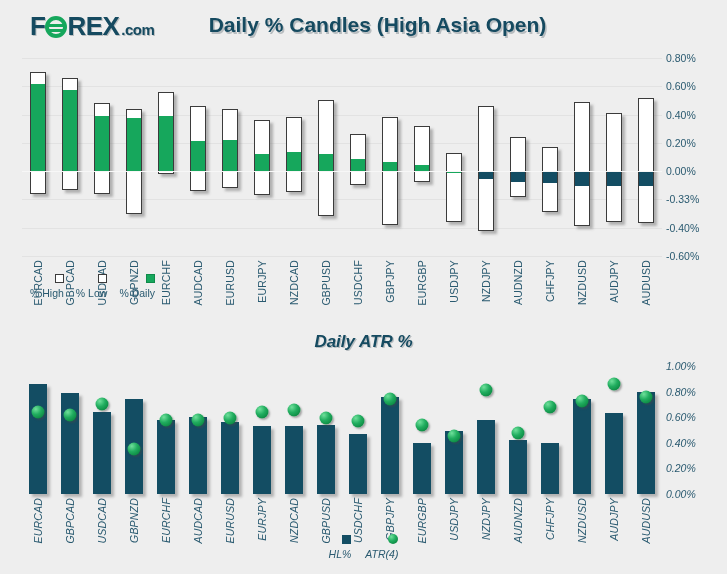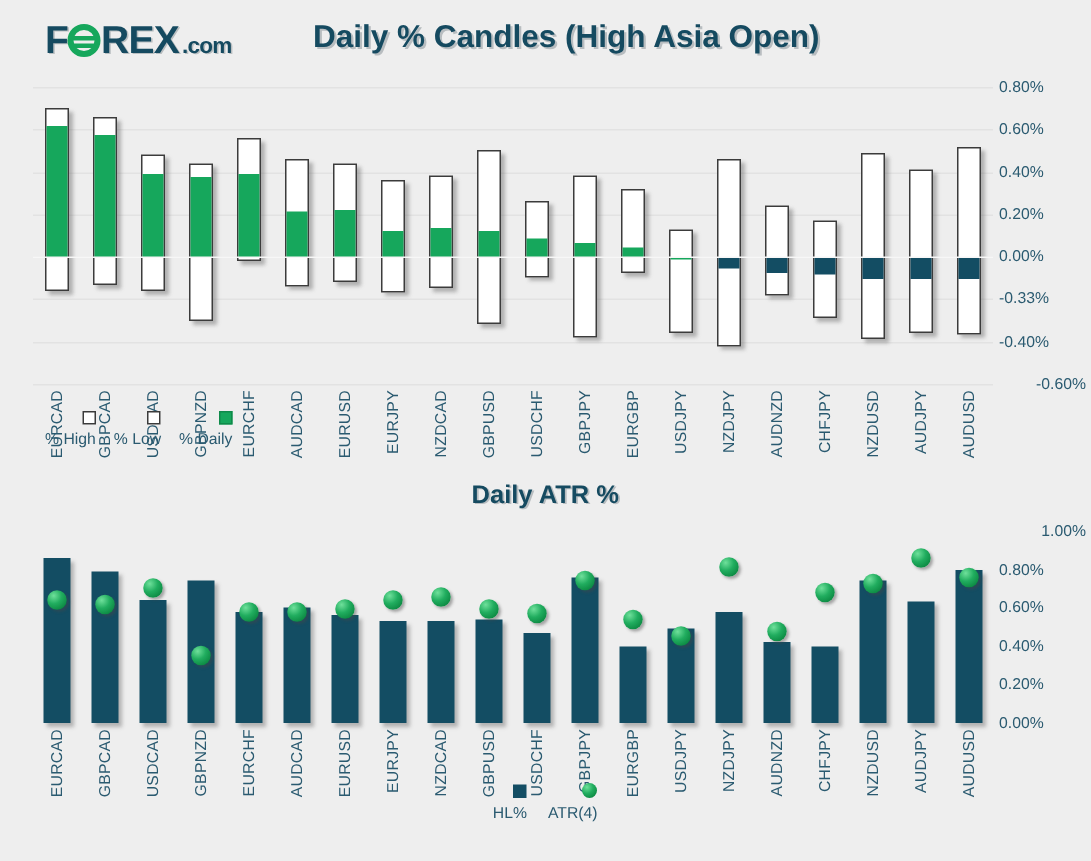--- a/index.html
+++ b/index.html
@@ -42,21 +42,21 @@
     position: absolute; left: 0; top: 13px; width: 727px;
     text-align: center; padding-left: 28px;
     font-size: 21px; font-weight: bold; color: #154a60;
     text-shadow: 1.5px 1.5px 0 rgba(130,140,145,0.5);
   }
 
   
   .panel { position: absolute; }
 
   #chart1 { left: 0; top: 46px; width: 727px; height: 282px; }
-  #chart2 { left: 0; top: 316px; width: 727px; height: 246px; }
+  #chart2 { left: 0; top: 328px; width: 727px; height: 246px; font-style: italic; }
 
   .chart2-title {
     position: absolute; left: 0; top: 4px; width: 727px;
     text-align: center;
     font-size: 17px; font-weight: bold; color: #154a60;
     text-shadow: 1.2px 1.2px 0 rgba(130,140,145,0.5);
   }
 
   .plot { position: absolute; }
   #plot1 { left: 22px; top: 12px; width: 640px; height: 198px; }
@@ -273,21 +273,21 @@
       </div>
     </div>
   <div class="ylabels" id="ylab1">
       <div class="ylabel" style="top: 0px;">0.80%</div>
       <div class="ylabel" style="top: 28.2857px;">0.60%</div>
       <div class="ylabel" style="top: 56.5714px;">0.40%</div>
       <div class="ylabel" style="top: 84.8571px;">0.20%</div>
       <div class="ylabel" style="top: 113.143px;">0.00%</div>
       <div class="ylabel" style="top: 141.429px;">-0.33%</div>
       <div class="ylabel" style="top: 169.714px;">-0.40%</div>
-      <div class="ylabel" style="top: 198px; text-align: right;">-0.60%</div>
+      <div class="ylabel" style="top: 198px;">-0.60%</div>
     </div>
   <div class="xlabels" id="xlab1">
       <div class="xlabel" style="left: 16px;">EURCAD</div>
       <div class="xlabel" style="left: 48px;">GBPCAD</div>
       <div class="xlabel" style="left: 80px;">USDCAD</div>
       <div class="xlabel" style="left: 112px;">GBPNZD</div>
       <div class="xlabel" style="left: 144px;">EURCHF</div>
       <div class="xlabel" style="left: 176px;">AUDCAD</div>
       <div class="xlabel" style="left: 208px;">EURUSD</div>
       <div class="xlabel" style="left: 240px;">EURJPY</div>
@@ -358,21 +358,21 @@
       <div class="atr-dot" style="left: 400px; top: 58.88px;"></div>
       <div class="atr-dot" style="left: 432px; top: 70.4px;"></div>
       <div class="atr-dot" style="left: 464px; top: 24.32px;"></div>
       <div class="atr-dot" style="left: 496px; top: 66.56px;"></div>
       <div class="atr-dot" style="left: 528px; top: 40.96px;"></div>
       <div class="atr-dot" style="left: 560px; top: 34.56px;"></div>
       <div class="atr-dot" style="left: 592px; top: 17.92px;"></div>
       <div class="atr-dot" style="left: 624px; top: 30.72px;"></div>
     </div>
   <div class="ylabels" id="ylab2">
-      <div class="ylabel" style="top: 0px; text-align: right;">1.00%</div>
+      <div class="ylabel" style="top: 0px;">1.00%</div>
       <div class="ylabel" style="top: 25.6px;">0.80%</div>
       <div class="ylabel" style="top: 51.2px;">0.60%</div>
       <div class="ylabel" style="top: 76.8px;">0.40%</div>
       <div class="ylabel" style="top: 102.4px;">0.20%</div>
       <div class="ylabel" style="top: 128px;">0.00%</div>
     </div>
   <div class="xlabels" id="xlab2">
       <div class="xlabel" style="left: 16px;">EURCAD</div>
       <div class="xlabel" style="left: 48px;">GBPCAD</div>
       <div class="xlabel" style="left: 80px;">USDCAD</div>

